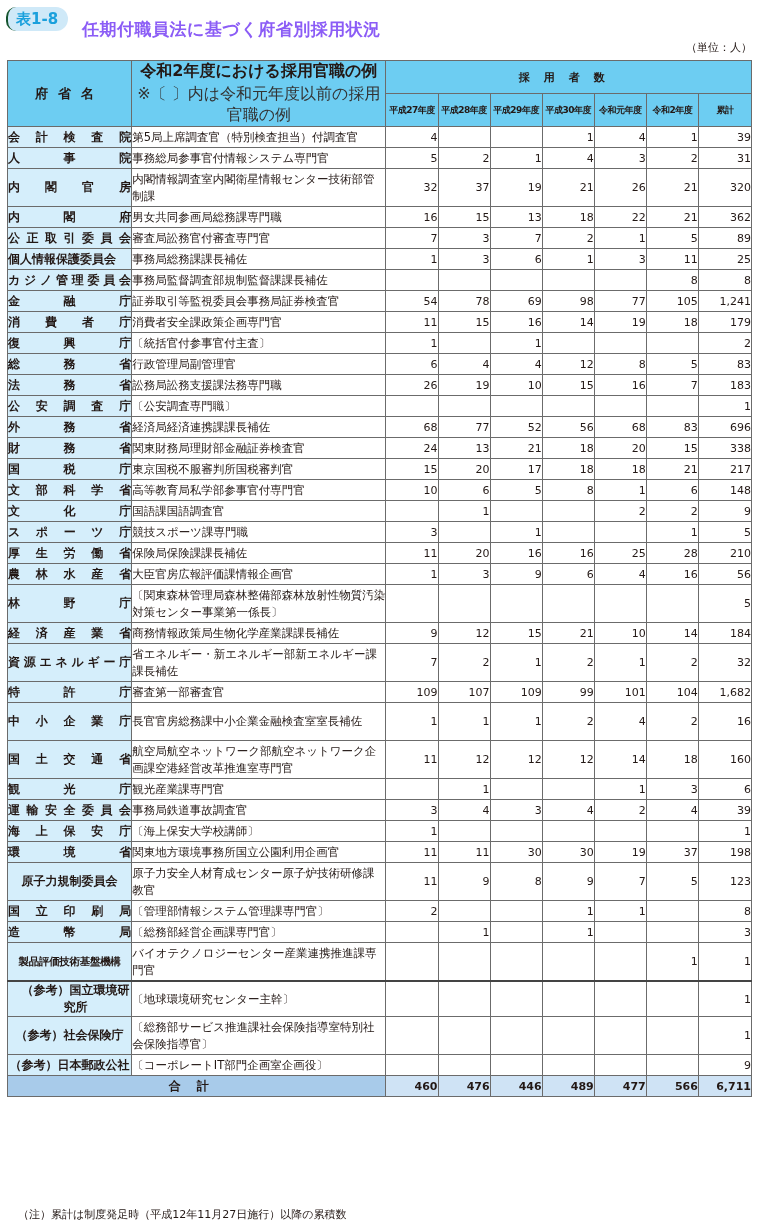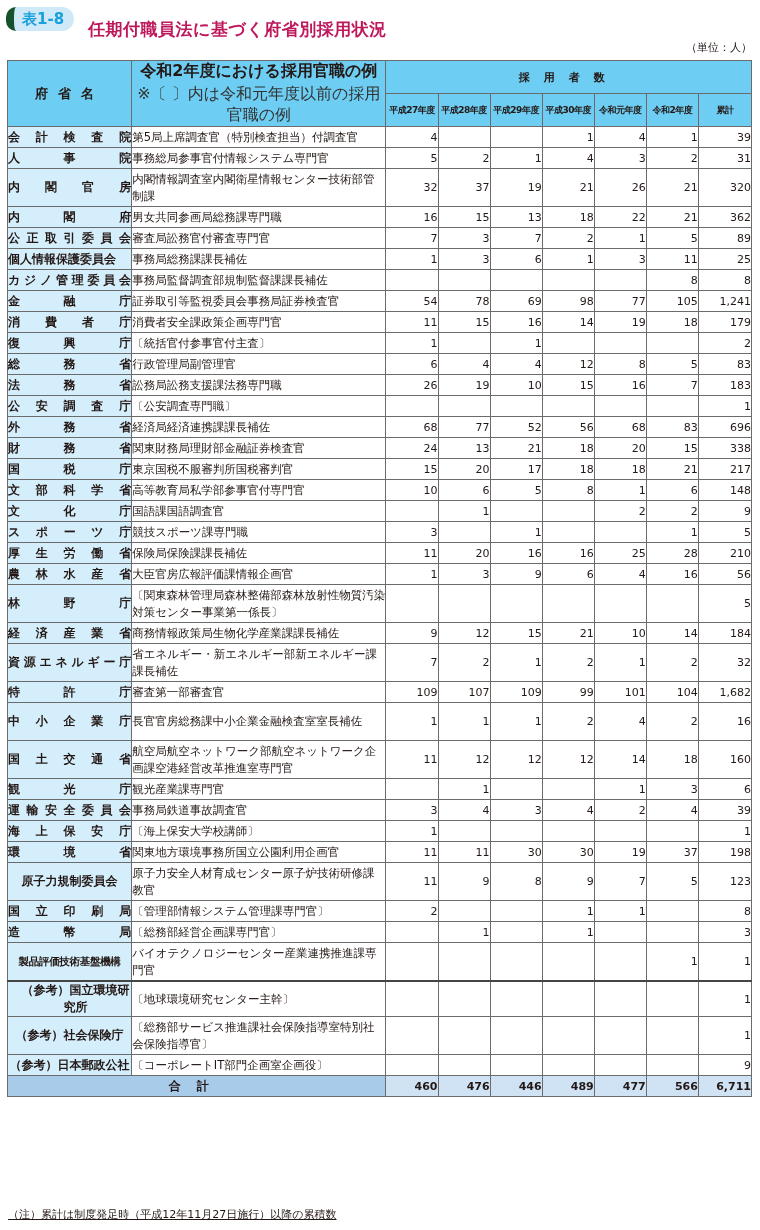--- a/index.html
+++ b/index.html
@@ -1,39 +1,39 @@
 <!DOCTYPE html>
 <html><head>
 <meta charset="utf-8">
 <style>
   html, body { margin: 0; padding: 0; background: #ffffff; }
   body { width: 760px; height: 1230px; position: relative; font-family: "DejaVu Sans", "Liberation Sans", sans-serif; color: #231815; overflow: hidden; }
   .title-wrap { position: absolute; left: 6px; top: 6px; height: 26px; display: flex; align-items: center; }
-  .badge { background: #cfe9f8; color: #1aa0dc; font-weight: bold; font-size: 15px; padding: 2px 10px 2px 8px; border-radius: 10px 12px 12px 10px; border-left: 8px solid #14532d; line-height: 20px; }
-  .title { font-size: 17px; font-weight: bold; margin-left: 14px; color: #be185d; letter-spacing: 0.5px; margin-top: 20px; }
+  .badge { background: #cfe9f8; color: #1aa0dc; font-weight: bold; font-size: 15px; padding: 2px 10px 2px 8px; border-radius: 10px 12px 12px 10px; border-left: 2px solid #14532d; line-height: 20px; }
+  .title { font-size: 17px; font-weight: bold; margin-left: 14px; color: #8b5cf6; letter-spacing: 0.5px; margin-top: 20px; }
   .unit { position: absolute; right: 8px; top: 40px; font-size: 11px; }
   table.main { position: absolute; left: 7px; top: 60px; width: 745px; border-collapse: collapse; table-layout: fixed; font-size: 11px; }
   table.main td, table.main th { border: 1px solid #6b6b6b; padding: 0; }
   th { background: #6dcdf2; font-weight: bold; }
   th.h-agency { font-size: 13px; letter-spacing: 10px; }
   th.h-example .l1 { display: block; font-size: 16px; font-weight: bold; }
   th.h-example .l2 { display: block; font-size: 16px; font-weight: normal; margin-top: 2px; color: #333; }
   th.h-group { font-size: 11px; letter-spacing: 14px; height: 22px; }
   th.h-year { font-size: 9px; font-weight: bold; height: 22px; letter-spacing: -0.5px; }
   td.agency { background: #d5eefb; font-weight: bold; font-size: 12px; padding: 0 5px; }
   td.agency .spread { display: flex; justify-content: space-between; }
   td.agency.small { font-size: 10.5px; text-align: center; letter-spacing: -0.3px; }
   td.example { padding: 2px 6px; font-size: 11.5px; line-height: 17px; }
   td.num { text-align: right; padding-right: 6px; font-family: "DejaVu Sans", sans-serif; font-size: 11px; }
   tr.r1 td { height: 20px; }
   tr.r2 td { height: 37px; }
   tr.sep td { border-top: 2px solid #444; }
   tr.total td { background: #cfe3f5; font-weight: bold; height: 20px; margin-left: 28px; }
   tr.total td.total-label { background: #a8cbea; text-align: center; letter-spacing: 16px; font-size: 12px; }
-  .note { position: absolute; left: 8px; top: 1207px; font-size: 11px; text-decoration: underline; }
+  .note { position: absolute; left: 18px; top: 1207px; font-size: 11px; }
 </style>
 </head>
 <body>
 
 <div class="title-wrap">
   <span class="badge">表1-8</span>
   <span class="title">任期付職員法に基づく府省別採用状況</span>
 </div>
 <div class="unit">（単位：人）</div>
 

